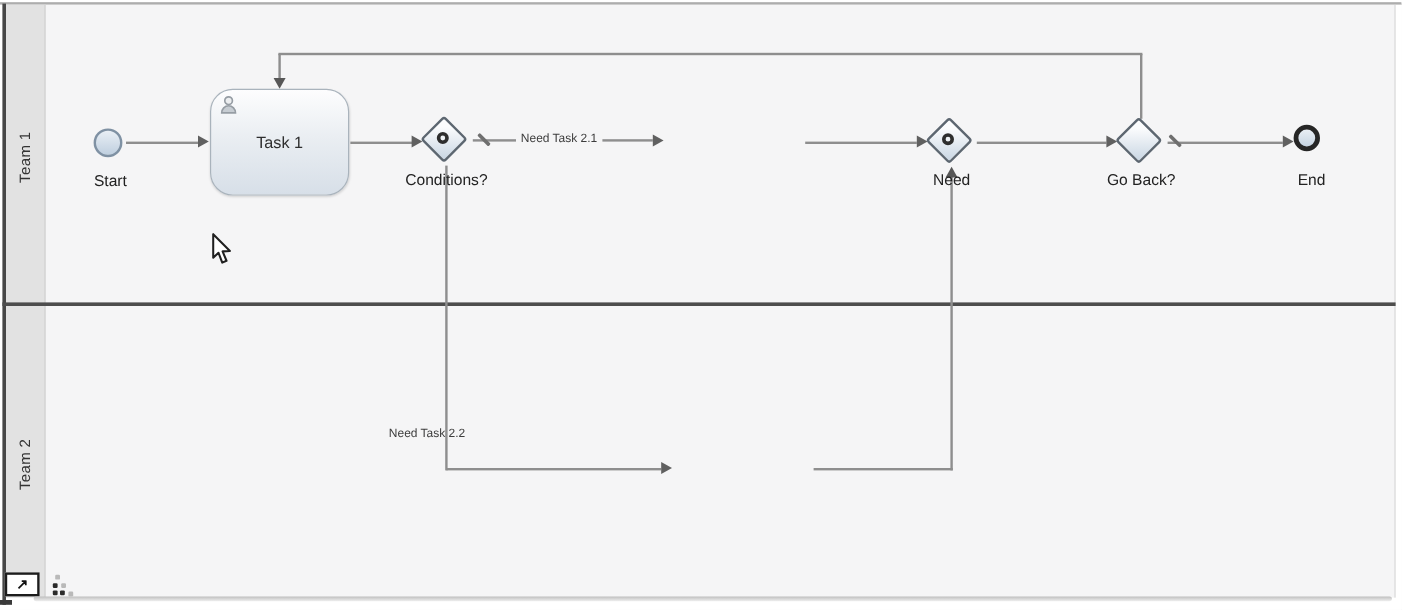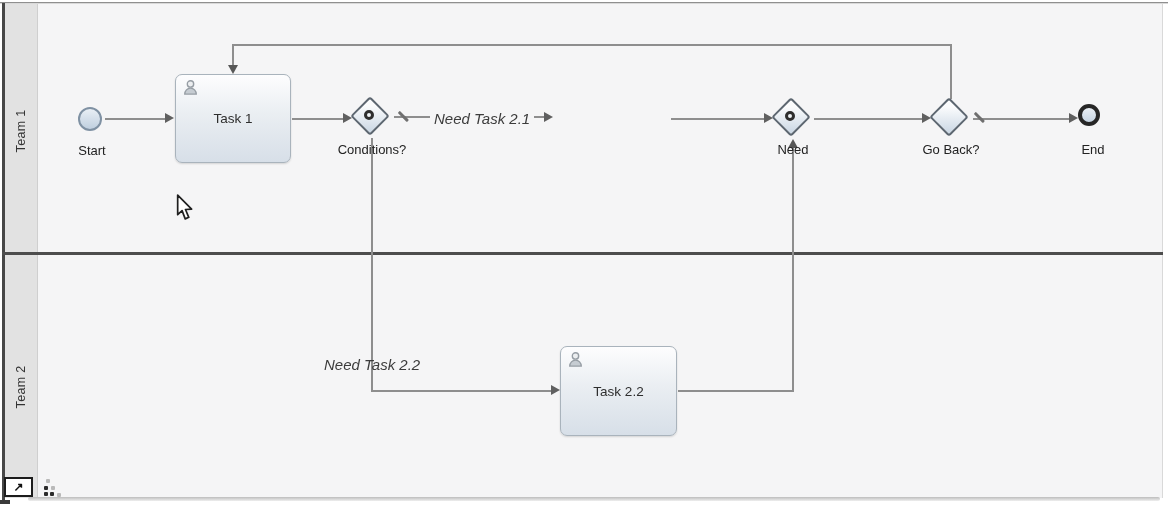--- a/index.html
+++ b/index.html
@@ -17,24 +17,24 @@
   .lane-label-box span { transform:rotate(-90deg); white-space:nowrap; font-size:12.5px; color:#333; letter-spacing:0.3px; }
   #lane1-label { top:96px; } #lane2-label { top:352px; }
 
   
   .edge-h { position:absolute; height:2px; background:#8e8e8e; }
   .edge-v { position:absolute; width:2px; background:#8e8e8e; }
   .arrow-right { position:absolute; width:0; height:0; border-top:5.5px solid transparent; border-bottom:5.5px solid transparent; border-left:9px solid #606060; }
   .arrow-down  { position:absolute; width:0; height:0; border-left:5px solid transparent; border-right:5px solid transparent; border-top:9px solid #575757; }
   .arrow-up    { position:absolute; width:0; height:0; border-left:5px solid transparent; border-right:5px solid transparent; border-bottom:9px solid #575757; }
   .slash { position:absolute; width:13px; height:2.5px; background:#6f6f6f; transform:rotate(45deg); border-radius:1px; }
-  .edge-label { position:absolute; font-size:15px; color:#3c3c3c; background:#f5f5f6; padding:0 4px; white-space:nowrap;font-style:italic; }
+  .edge-label { position:absolute; font-size:10px; color:#3c3c3c; background:#f5f5f6; padding:0 4px; white-space:nowrap; }
 
   
-  .task { position:absolute; border:1px solid #a9b3bc; border-radius:7px;
+  .task { position:absolute; border:1px solid #a9b3bc; border-radius:19px;
           background:linear-gradient(180deg,#fdfdfe 0%,#eaeef2 45%,#d7dfe8 100%);
           box-shadow:0 1px 2px rgba(0,0,0,0.14); display:flex; align-items:center; justify-content:center; }
   .task .label { font-size:13.5px; color:#2e2e2e; }
   .task .user-icon { position:absolute; left:6px; top:4px; }
   #task1  { left:175px; top:74px;  width:116px; height:89px; }
   #task21 { left:553px; top:73px;  width:117px; height:87px; }
   #task22 { left:560px; top:346px; width:117px; height:90px; }
 
   .gateway { position:absolute; width:28px; height:28px; transform:rotate(45deg); border:2px solid #5d6771;
              border-radius:3px; background:linear-gradient(135deg,#fbfcfd 20%,#c9d6e3 100%); }
@@ -138,29 +138,20 @@
   <div class="gateway" id="gw-join"></div>
   <div class="gateway-ring" style="left:785px; top:111px; width:10px; height:10px;"></div>
   <div class="node-label" style="left:793px; top:142px;">Need</div>
 
   <div class="gateway" id="gw-goback"></div>
   <div class="node-label" style="left:951px; top:142px;">Go Back?</div>
 
   <div class="event" id="ev-end"></div>
   <div class="node-label" style="left:1093px; top:142px;">End</div>
 
-  <div class="task" id="task22">
-    <span class="user-icon">
-      <svg width="17" height="17" viewBox="0 0 16 16">
-          <circle cx="8" cy="4.6" r="3" fill="#eceef0" stroke="#969da4" stroke-width="1.3"></circle>
-          <path d="M2.6 14.2 a5.4 5.6 0 0 1 10.8 0 z" fill="#c6ccd2" stroke="#969da4" stroke-width="1.3"></path>
-        </svg>
-    </span>
-    <span class="label">Task 2.2</span>
-  </div>
 
   <div id="cursor">
     <svg width="19" height="27" viewBox="0 0 12 19">
         <path d="M1.2 0.8 L1.2 14.6 L4.3 11.7 L6.5 17.5 L9 16.4 L6.7 10.9 L11 10.7 Z" fill="#ffffff" stroke="#1f1f1f" stroke-width="1.2" stroke-linejoin="round"></path>
       </svg>
   </div>
 
   <div id="expand-btn">
     <span>↗</span>
   </div>

